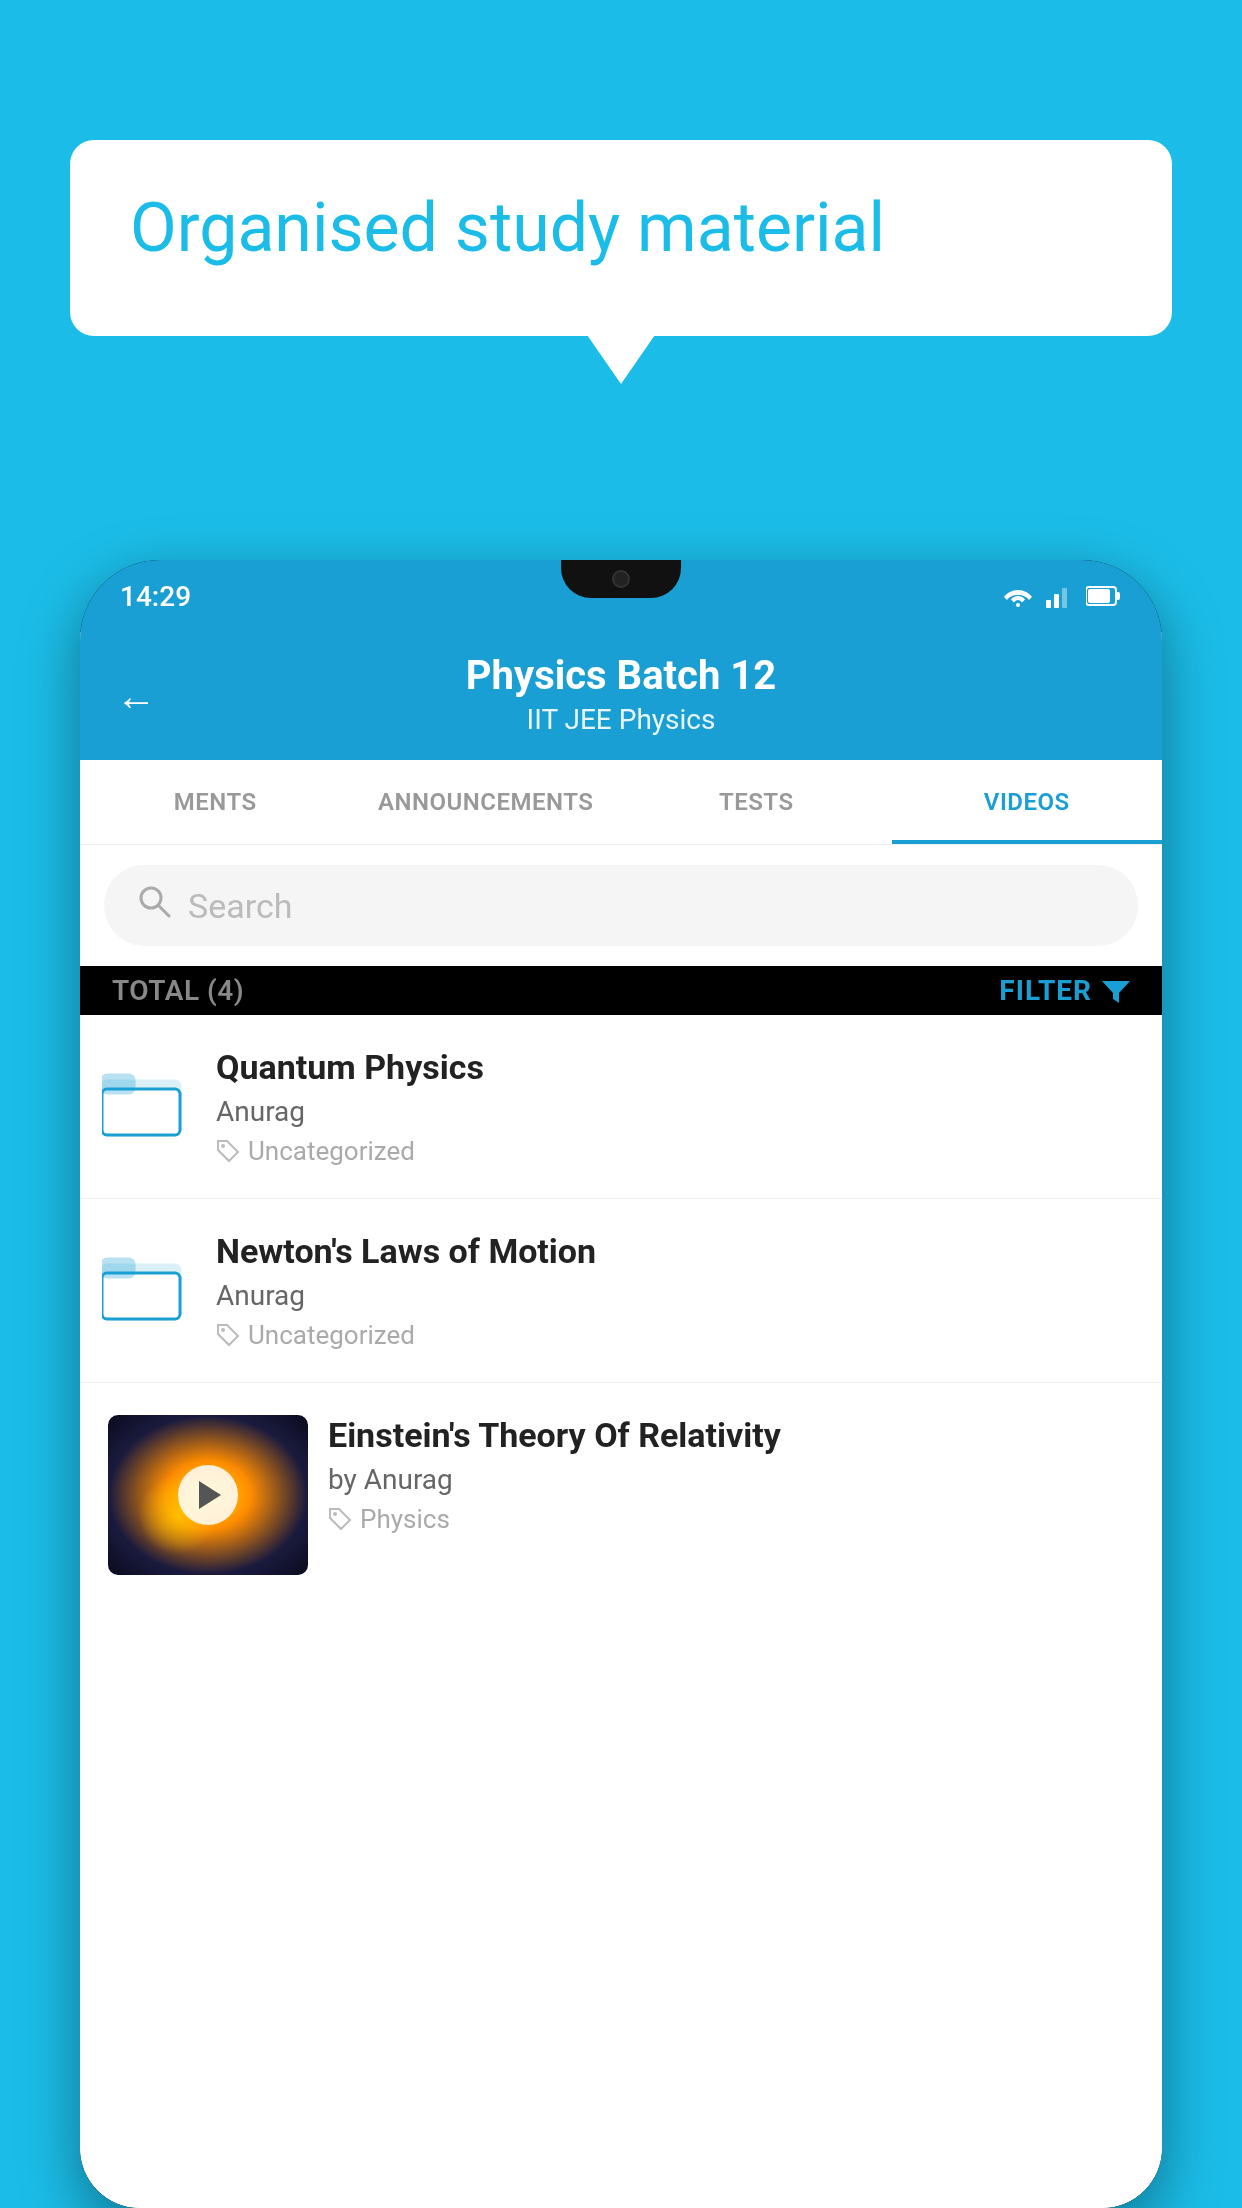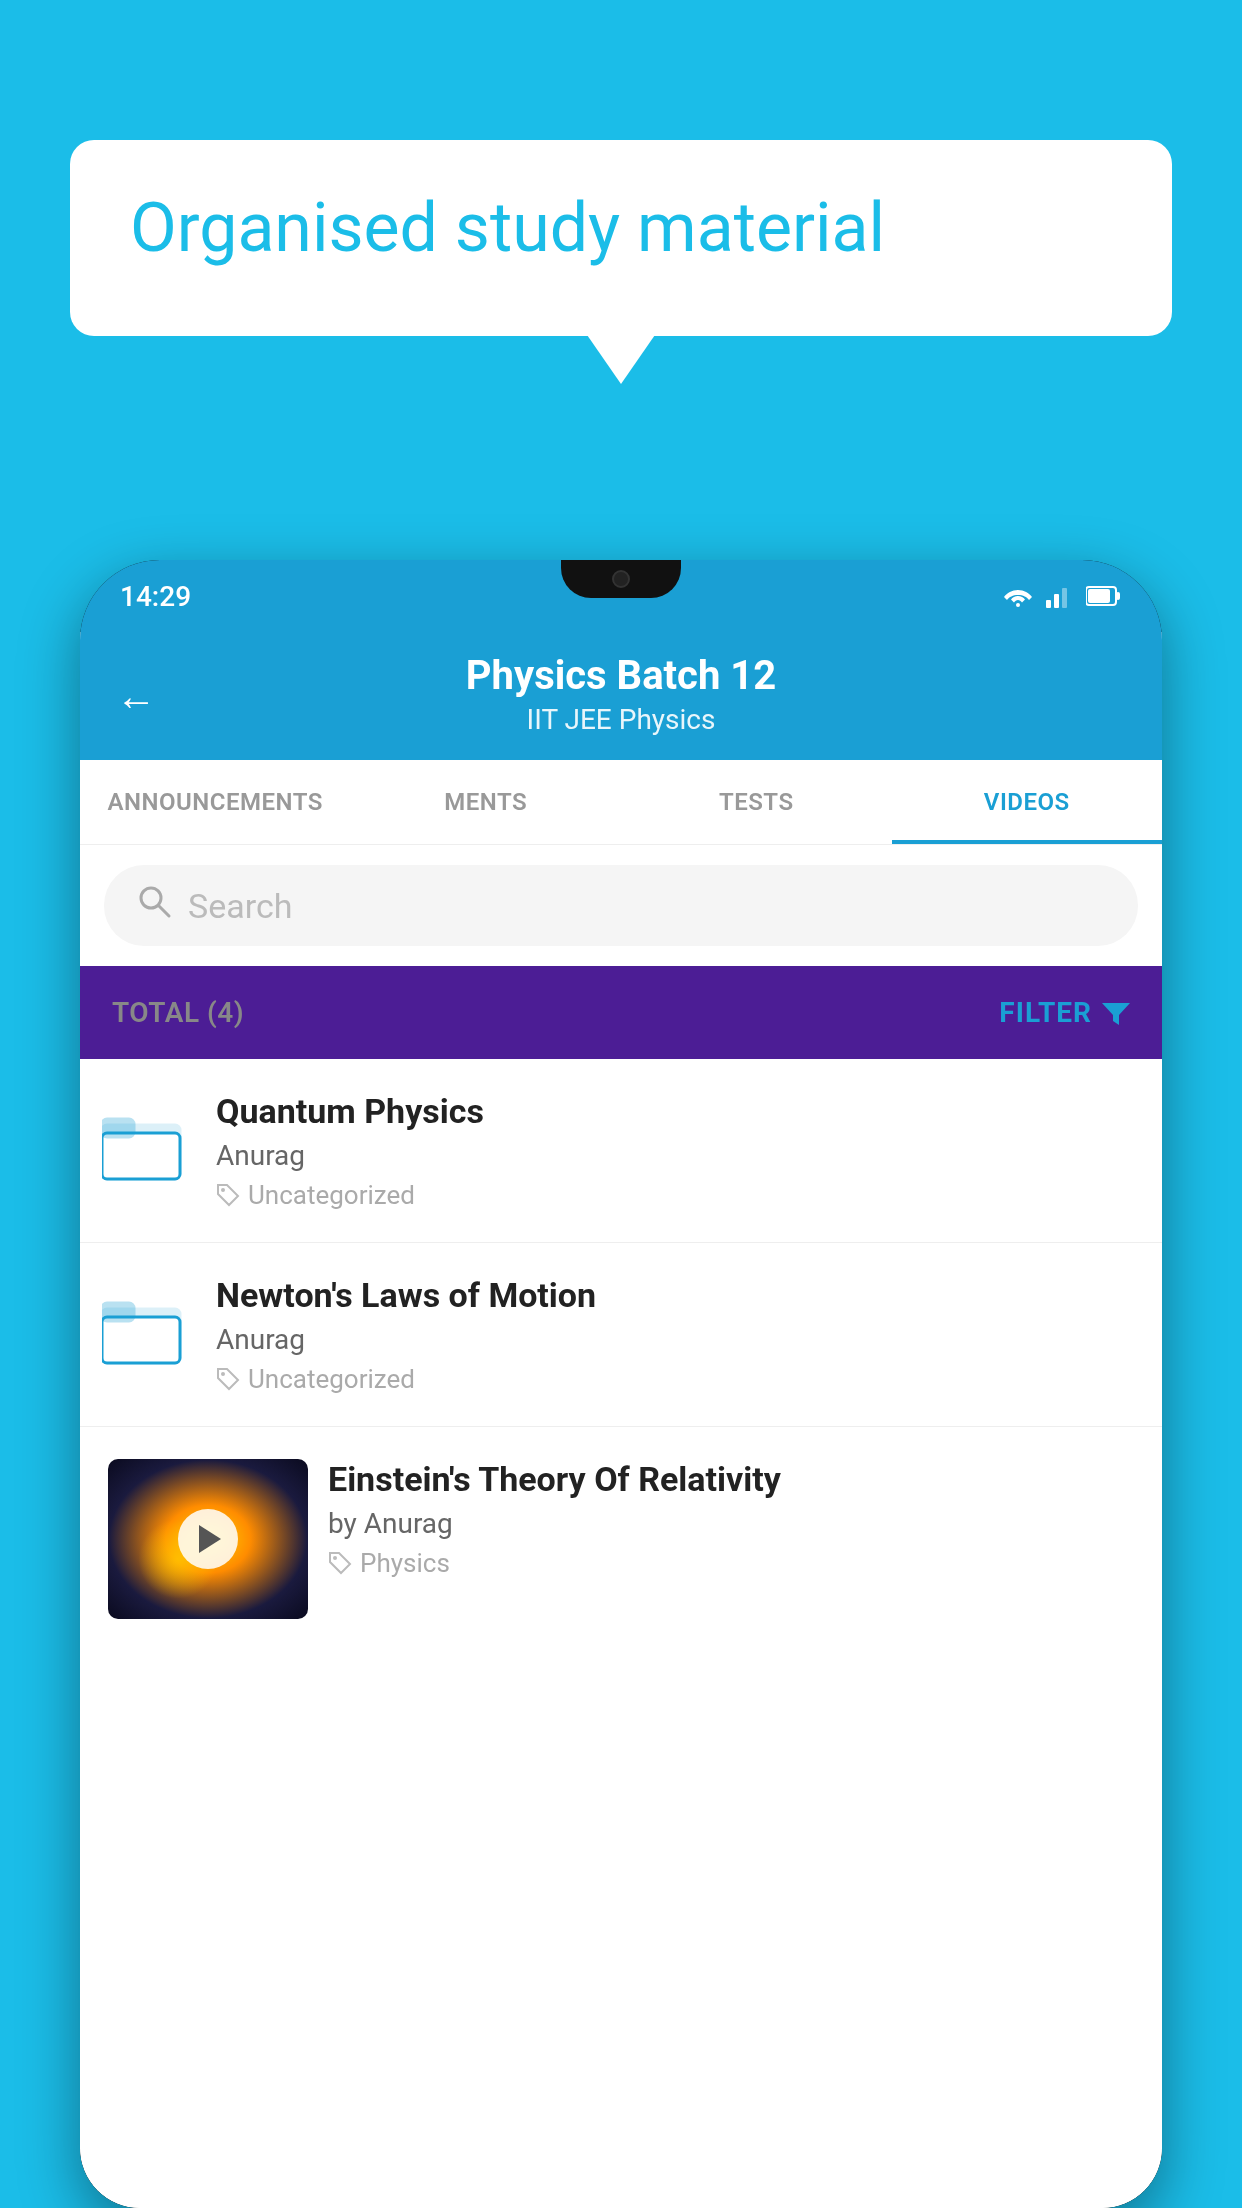--- a/index.html
+++ b/index.html
@@ -196,22 +196,22 @@
       font-size: 36px;
     }
 
     .search-text {
       font-size: 34px;
       color: #bbb;
     }
 
     
     .filter-bar {
-      background: #4c1d95;
-      padding: 30px 32px;
+      background: #000000;
+      padding: 8px 32px;
       display: flex;
       justify-content: space-between;
       align-items: center;
     }
 
     .total-count {
       font-size: 28px;
       color: #888;
       font-weight: 600;
       letter-spacing: 0.5px;
@@ -384,22 +384,22 @@
 
   <div class="phone-content">
 
     <div class="app-header">
       <div class="back-arrow">←</div>
       <div class="header-title">Physics Batch 12</div>
       <div class="header-subtitle">IIT JEE   Physics</div>
     </div>
 
     <div class="tabs">
+      <div class="tab">MENTS</div>
       <div class="tab">ANNOUNCEMENTS</div>
-      <div class="tab">MENTS</div>
       <div class="tab">TESTS</div>
       <div class="tab active">VIDEOS</div>
     </div>
 
     <div class="search-container">
       <div class="search-bar">
         <span class="search-icon-wrap">
           <svg width="36" height="36" viewBox="0 0 36 36" fill="none">
             <circle cx="15" cy="15" r="10" stroke="#aaa" stroke-width="3"></circle>
             <line x1="23" y1="23" x2="33" y2="33" stroke="#aaa" stroke-width="3" stroke-linecap="round"></line>

